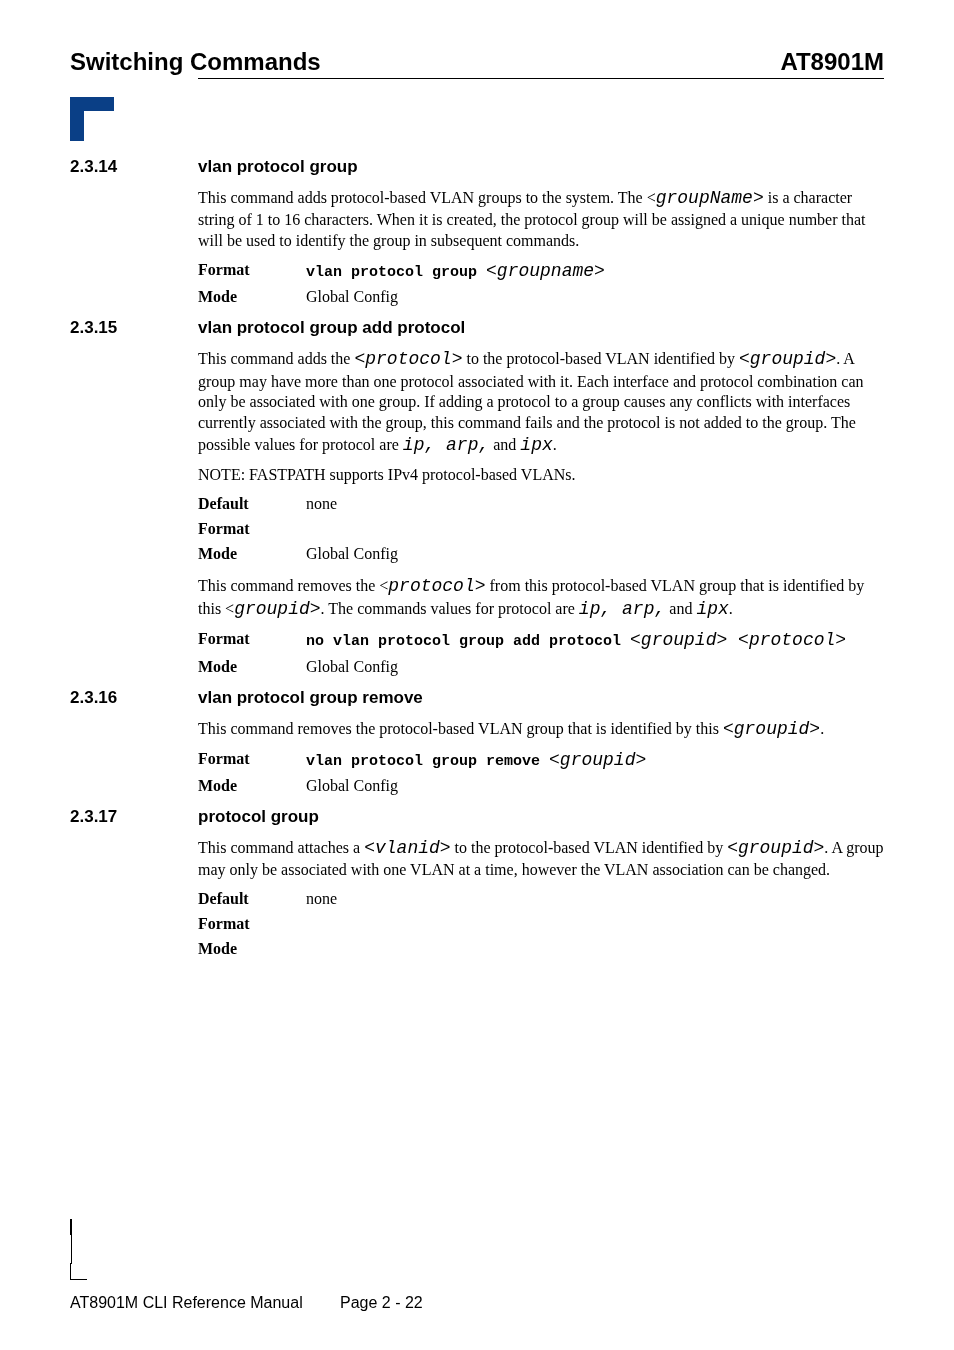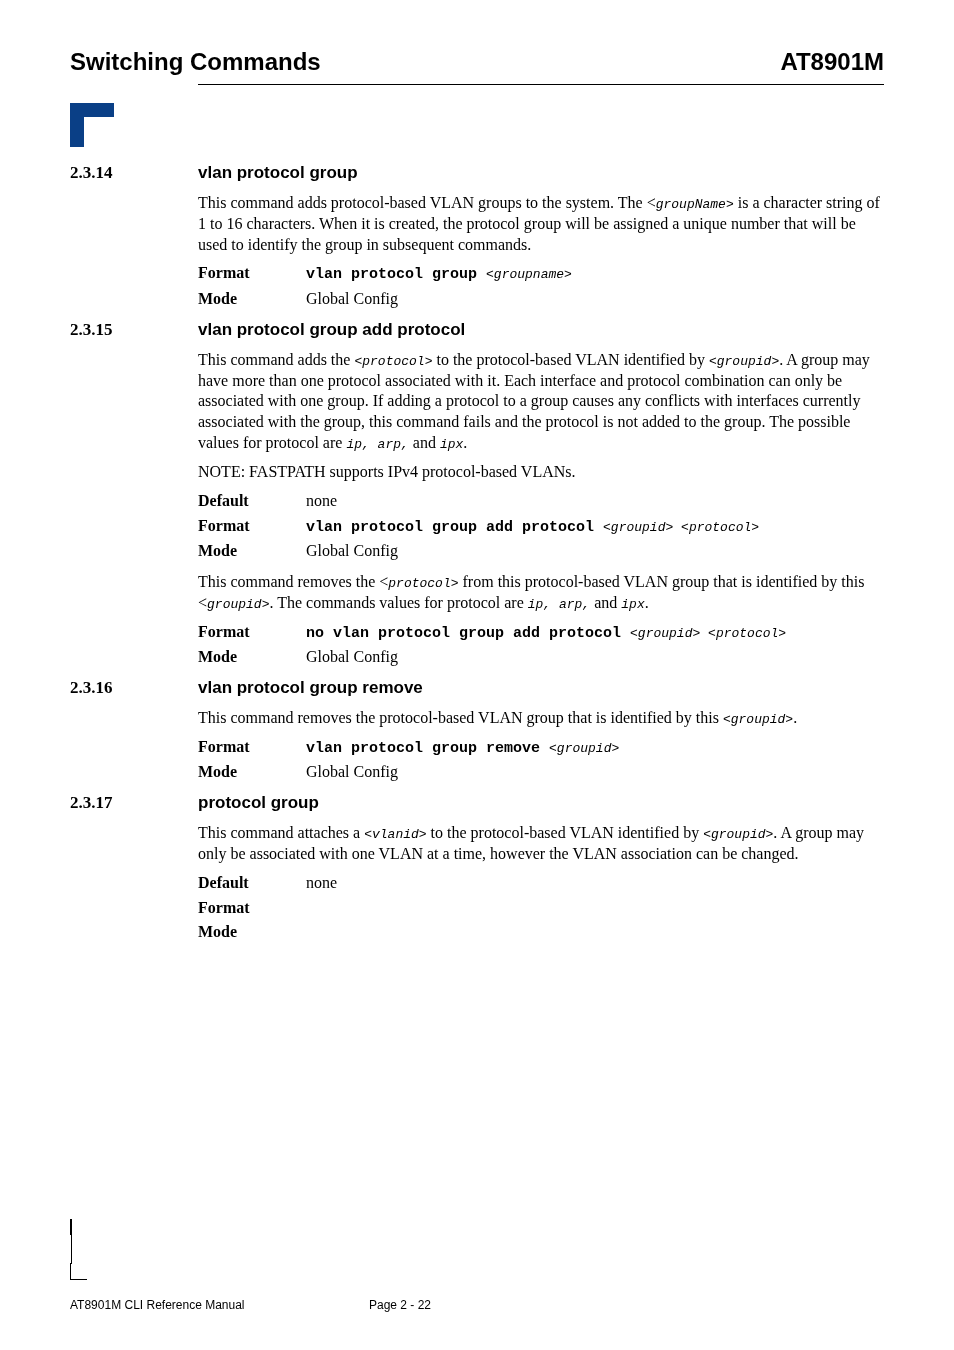--- a/index.html
+++ b/index.html
@@ -17,21 +17,21 @@
   .page {
     padding: 48px 70px 0 70px;
     box-sizing: border-box;
   }
   .running-head {
     display: flex;
     justify-content: space-between;
     font-family: Arial, Helvetica, sans-serif;
     font-weight: 700;
     font-size: 24px;
-    margin-bottom: 8px;
+    margin-bottom: 2px;
   }
   .head-rule-wrap {
     margin-left: 128px;
     margin-bottom: 18px;
   }
   .head-rule {
     border: 0;
     border-top: 1.5px solid #000;
     margin: 0;
   }
@@ -40,21 +40,21 @@
     margin-bottom: 16px;
   }
   .logo svg { display: block; }
   .section {
     display: flex;
     margin-bottom: 10px;
   }
   .sec-num, .sub-num {
     width: 128px;
     flex: 0 0 128px;
-    font-family: Liberation Serif, serif;
+    font-family: Liberation Sans, sans-serif;
     font-weight: 700;
     font-size: 17px;
   }
   .sec-title {
     font-family: Arial, Helvetica, sans-serif;
     font-weight: 700;
     font-size: 17px;
   }
   .sub-num {
     font-weight: 400;
@@ -84,21 +84,21 @@
   .kv .v {
     flex: 1;
   }
   .mono-b {
     font-family: "Courier New", Courier, monospace;
     font-size: 15px;
     font-weight: 700;
   }
   .mono-i {
     font-family: "Courier New", Courier, monospace;
-    font-size: 13px;
+    font-size: 18px;
     font-style: italic;
   }
   .note-row { margin: 6px 0 8px 0; }
   .note-label { display:inline; }
   .crop-tl, .crop-bl {
     position: absolute;
     left: 70px;
     width: 16px;
     height: 16px;
   }
@@ -106,23 +106,22 @@
   .crop-bl { bottom: 70px; border-left: 1.2px solid #000; border-bottom: 1.2px solid #000; }
   .crop-tl::before {
     content:"";
     position:absolute; top:0; left:0; width:0; height:45px; border-left:1.2px solid #000;
   }
   .footer {
     position: absolute;
     left: 70px;
     bottom: 38px;
     font-family: Arial, Helvetica, sans-serif;
-    font-size: 12px;
-    display: flex;
-    gap: 29px;
+    font-size: 16px;
+    display: flex;
   }
   .footer .fl { width: 270px; }
 </style>
 </head>
 <body>
 
 <div class="page">
   <div class="running-head">
     <span>Switching Commands</span>
     <span>AT8901M</span>
@@ -160,21 +159,20 @@
       </div>
       <div class="body-block">
         <p><span>This command adds the </span><span class="mono-i">&lt;protocol&gt;</span><span> to the protocol-based VLAN identified by </span><span class="mono-i">&lt;groupid&gt;</span><span>. A group may have more than one protocol associated with it. Each interface and protocol combination can only be associated with one group. If adding a protocol to a group causes any conflicts with interfaces currently associated with the group, this command fails and the protocol is not added to the group. The possible values for protocol are </span><span class="mono-i">ip, arp,</span><span> and </span><span class="mono-i">ipx</span><span>.</span></p>
         <p class="note-row"><span class="note-label">NOTE:</span> <span>FASTPATH supports IPv4 protocol-based VLANs.</span></p>
         <div class="kv">
           <div class="k">Default</div>
           <div class="v"><span>none</span></div>
         </div>
         <div class="kv">
           <div class="k">Format</div>
-          <div class="v"><span class="mono-b">vlan protocol group add protocol </span><span class="mono-i">&lt;groupid&gt; &lt;protocol&gt;</span></div>
         </div>
         <div class="kv">
           <div class="k">Mode</div>
           <div class="v"><span>Global Config</span></div>
         </div>
       </div>
       <div class="body-block">
         <p><span>This command removes the &lt;</span><span class="mono-i">protocol&gt;</span><span> from this protocol-based VLAN group that is identified by this &lt;</span><span class="mono-i">groupid&gt;</span><span>. The commands values for protocol are </span><span class="mono-i">ip, arp,</span><span> and </span><span class="mono-i">ipx</span><span>.</span></p>
         <div class="kv">
           <div class="k">Format</div>

